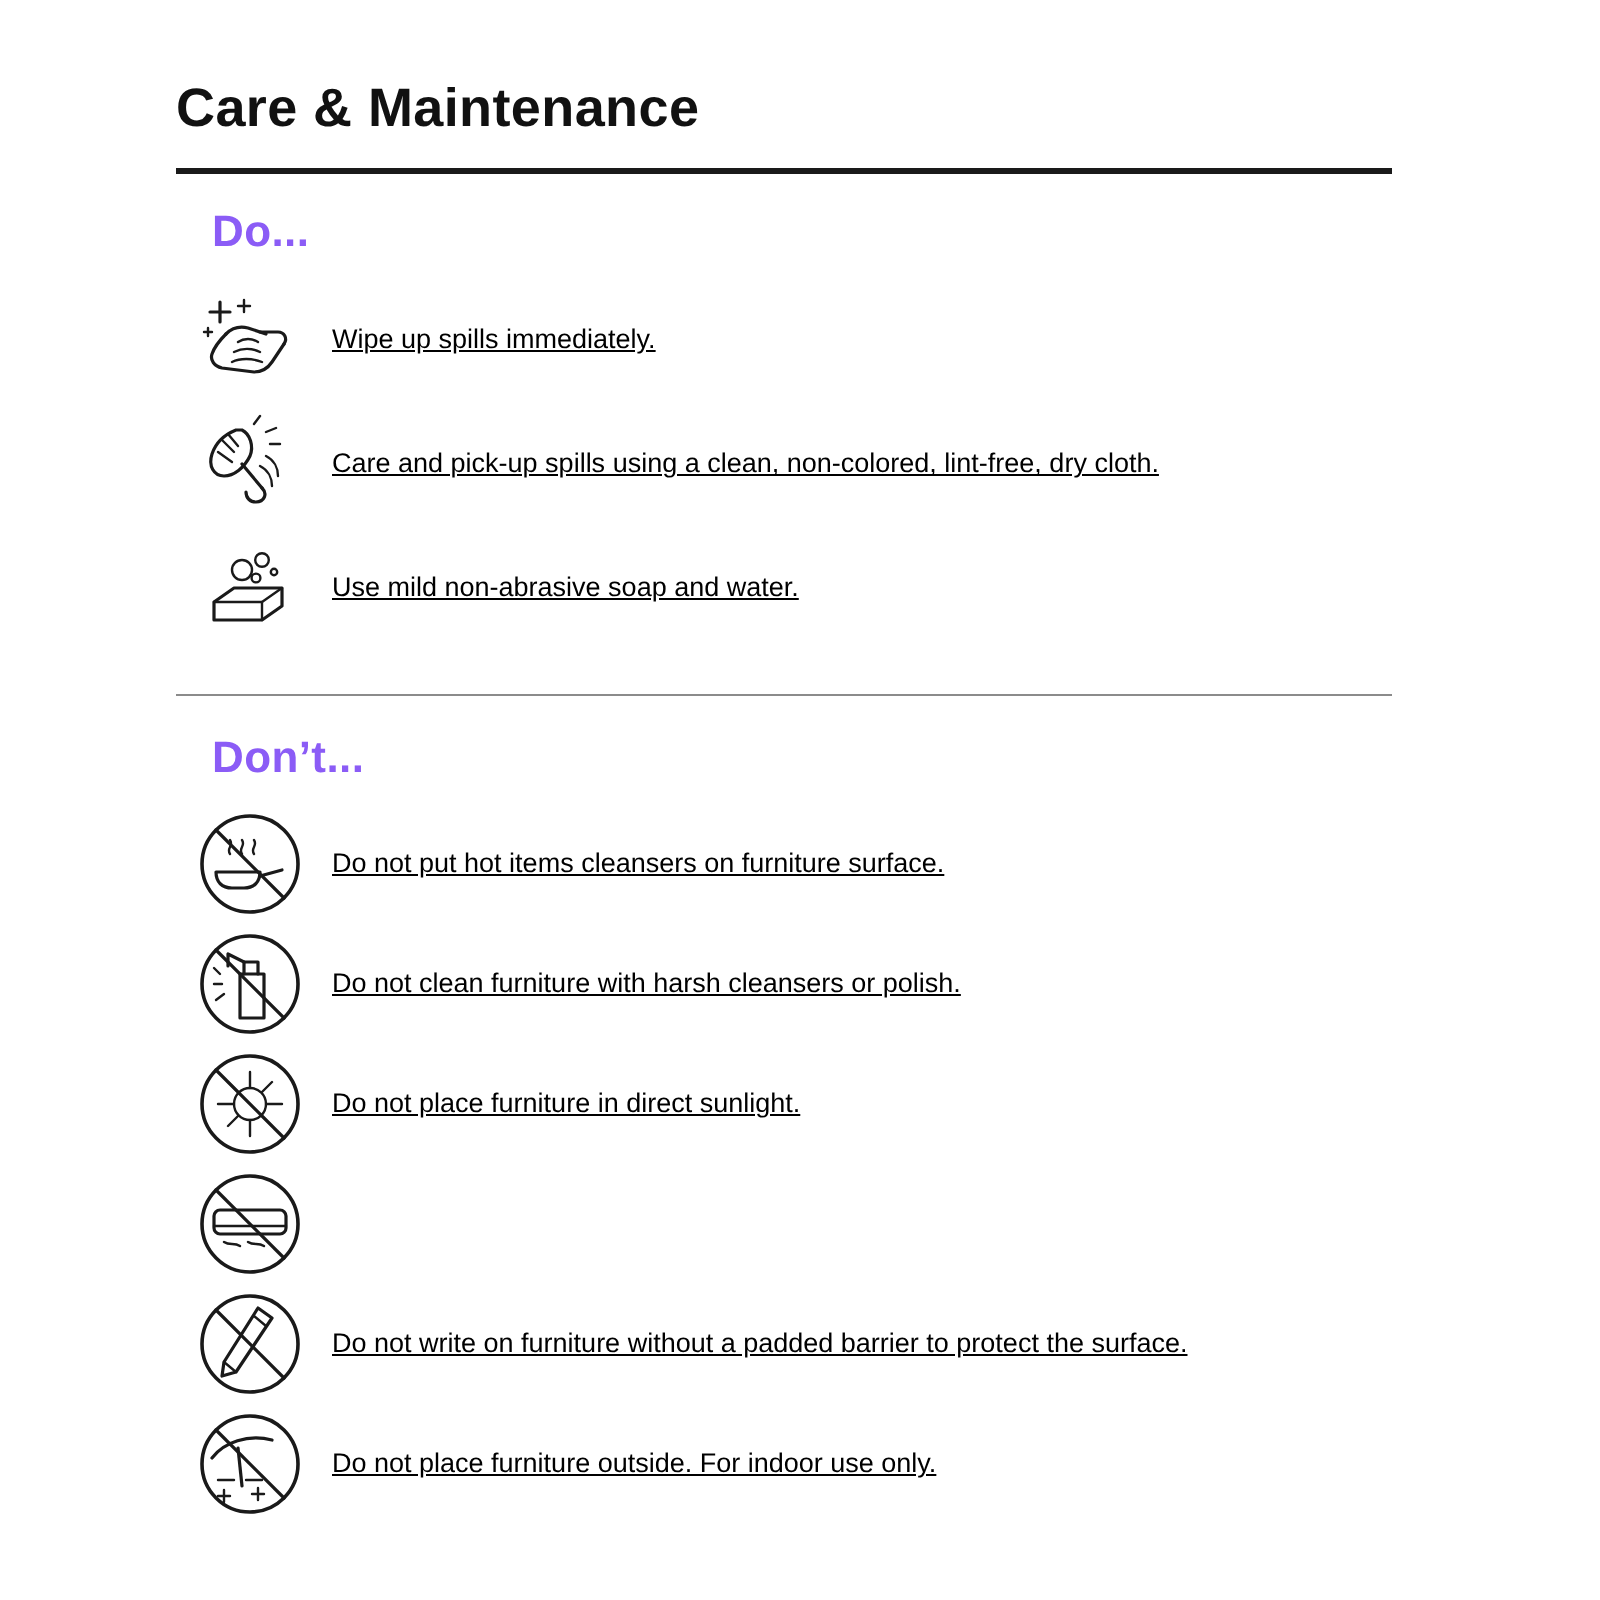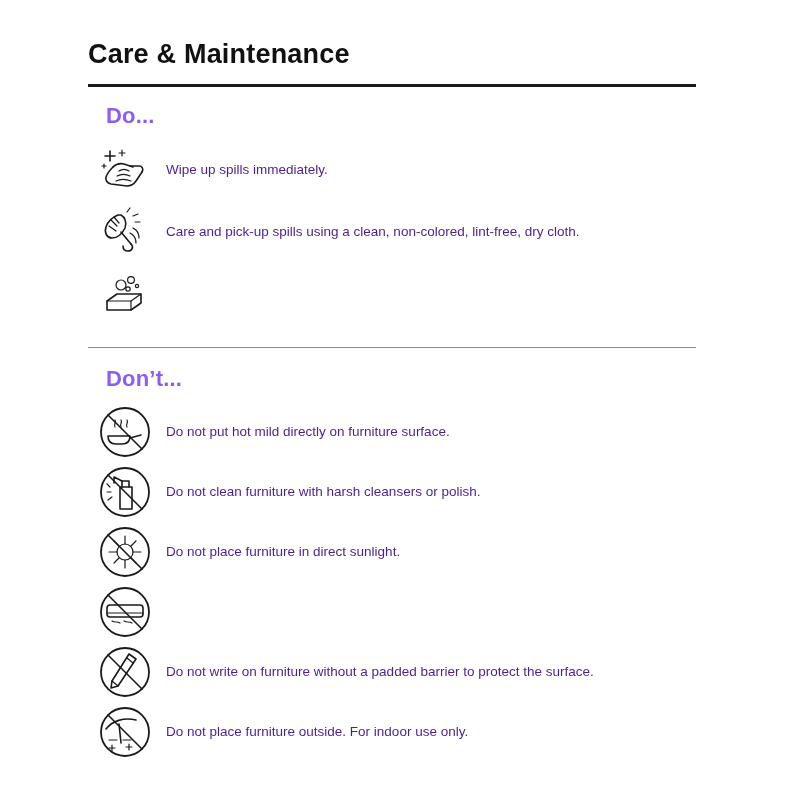--- a/index.html
+++ b/index.html
@@ -65,23 +65,24 @@
   .item.dont-item { min-height: 60px; }
   .icon-cell {
     width: 74px;
     min-width: 74px;
     display: flex;
     align-items: center;
     justify-content: center;
   }
   .item-text {
     font-size: 13.5px;
-    color: #4c1d95;
+    color: #000000;
     line-height: 1.35;
     padding-left: 4px;
+    text-decoration: underline;
   }
   .dont-section {
     margin-top: 18px;
   }
   .spacer-before-dont {
     height: 22px;
   }
   svg { display: block; }
   .s-line {
     fill: none;
@@ -153,20 +154,21 @@
           <svg width="56" height="50" viewBox="0 0 56 50" aria-hidden="true">
             <path class="s-line" d="M10 32 L20 25 L44 25 L44 34 L34 41 L10 41 Z"></path>
             <path class="s-thin" d="M10 32 L34 32 L34 41"></path>
             <path class="s-thin" d="M44 25 L34 32"></path>
             <circle class="s-thin" cx="24" cy="16" r="5"></circle>
             <circle class="s-thin" cx="34" cy="11" r="3.4"></circle>
             <circle class="s-thin" cx="31" cy="20" r="2.2"></circle>
             <circle class="s-thin" cx="40" cy="17" r="1.6"></circle>
           </svg>
         </div>
+        <div class="item-text">Use mild non-abrasive soap and water.</div>
       </li>
 
     </ul>
   </div>
 
   <div class="spacer-before-dont"></div>
   <div class="rule-light"></div>
 
   <div class="section dont-section">
     <div class="section-heading">Don’t...</div>
@@ -176,21 +178,21 @@
       <li class="item dont-item">
         <div class="icon-cell">
           <svg width="58" height="58" viewBox="0 0 58 58" aria-hidden="true">
             <circle class="s-circle" cx="29" cy="29" r="24"></circle>
             <path class="s-line" d="M12 33 L34 33 C34 38 31 41 26 41 L20 41 C15 41 12 38 12 33 Z"></path>
             <path class="s-line" d="M34 35 L45 32"></path>
             <path class="s-thin" d="M19 24 C17 21 21 20 19 17 M25 24 C23 21 27 20 25 17 M31 24 C29 21 33 20 31 17"></path>
             <path class="s-line" d="M12 12 L46 46" stroke-width="2"></path>
           </svg>
         </div>
-        <div class="item-text">Do not put hot mild directly on furniture surface.</div>
+        <div class="item-text">Do not put hot items cleansers on furniture surface.</div>
       </li>
 
       <li class="item dont-item">
         <div class="icon-cell">
           <svg width="58" height="58" viewBox="0 0 58 58" aria-hidden="true">
             <circle class="s-circle" cx="29" cy="29" r="24"></circle>
             <path class="s-line" d="M24 24 L36 24 L36 46 L24 46 Z"></path>
             <path class="s-line" d="M26 24 L26 18 L33 18 L33 24"></path>
             <path class="s-line" d="M26 18 L18 14 L18 20"></path>
             <path class="s-thin" d="M14 24 L11 21 M15 29 L11 29 M16 34 L12 37"></path>

